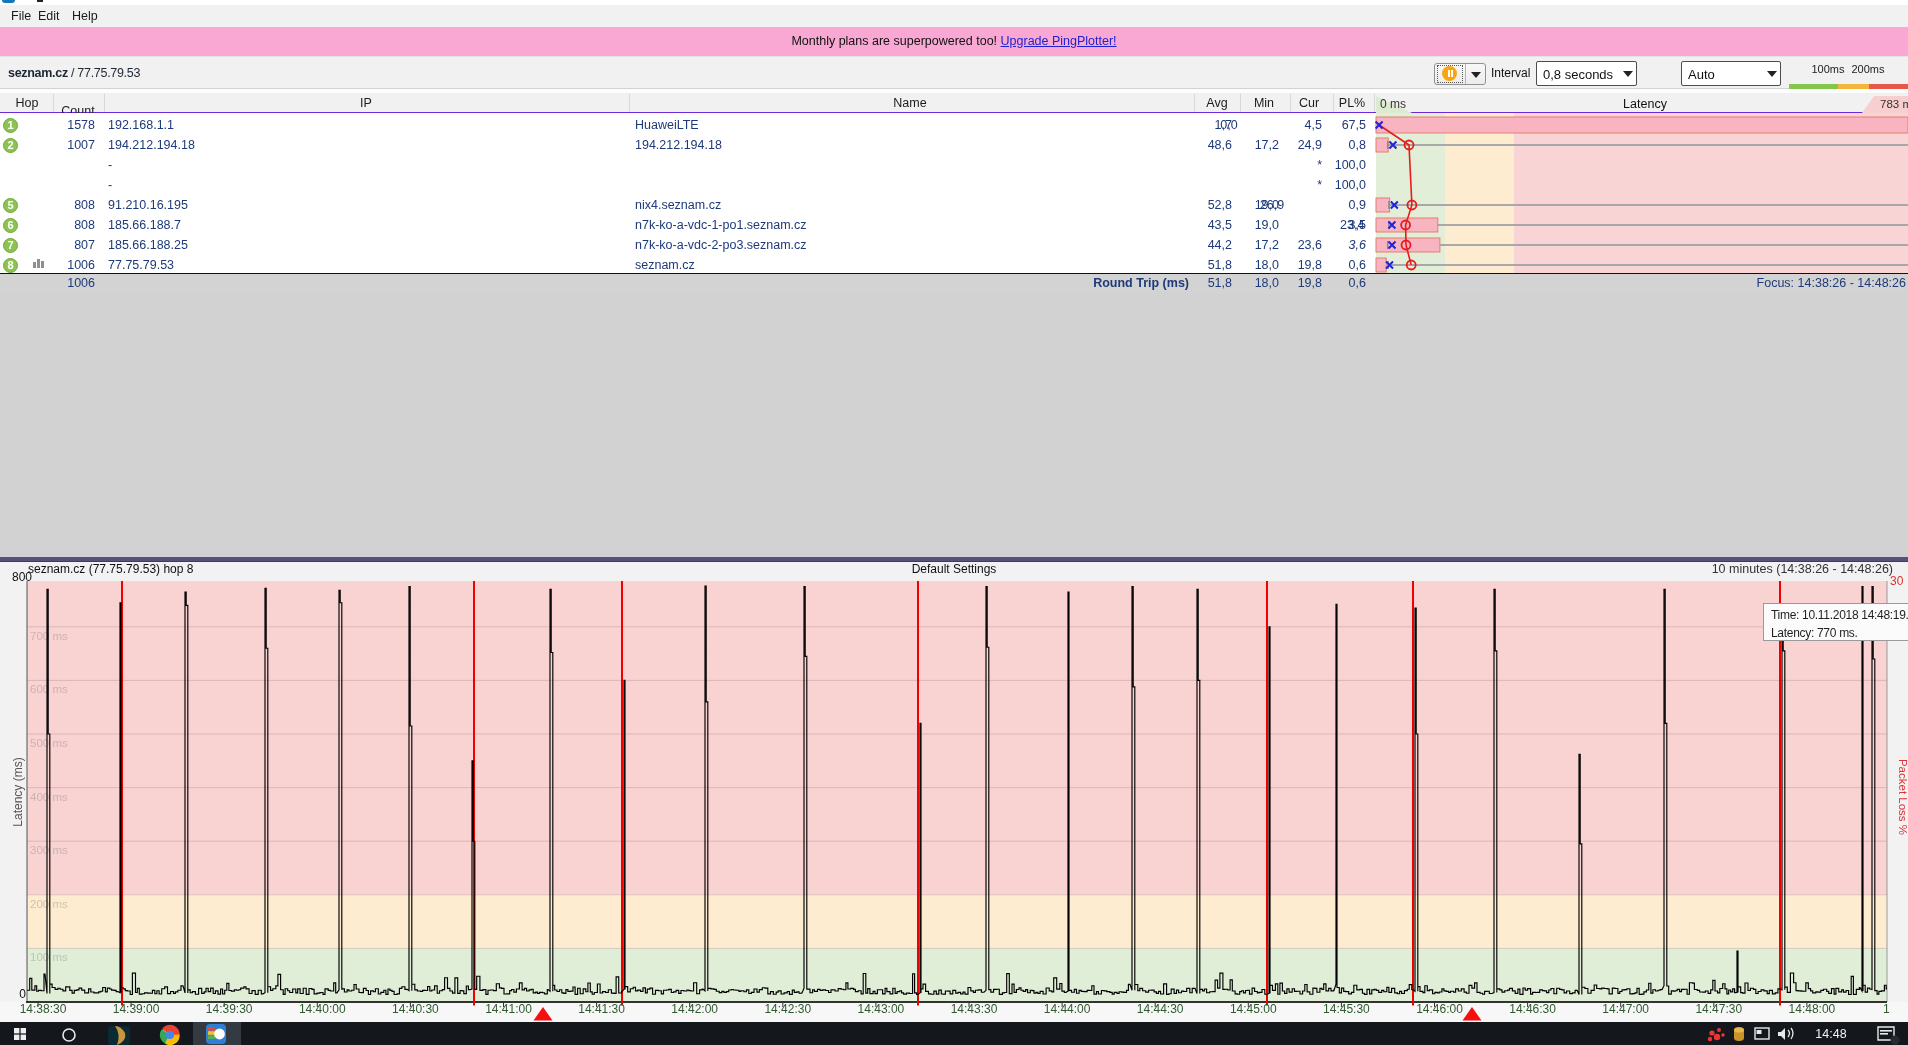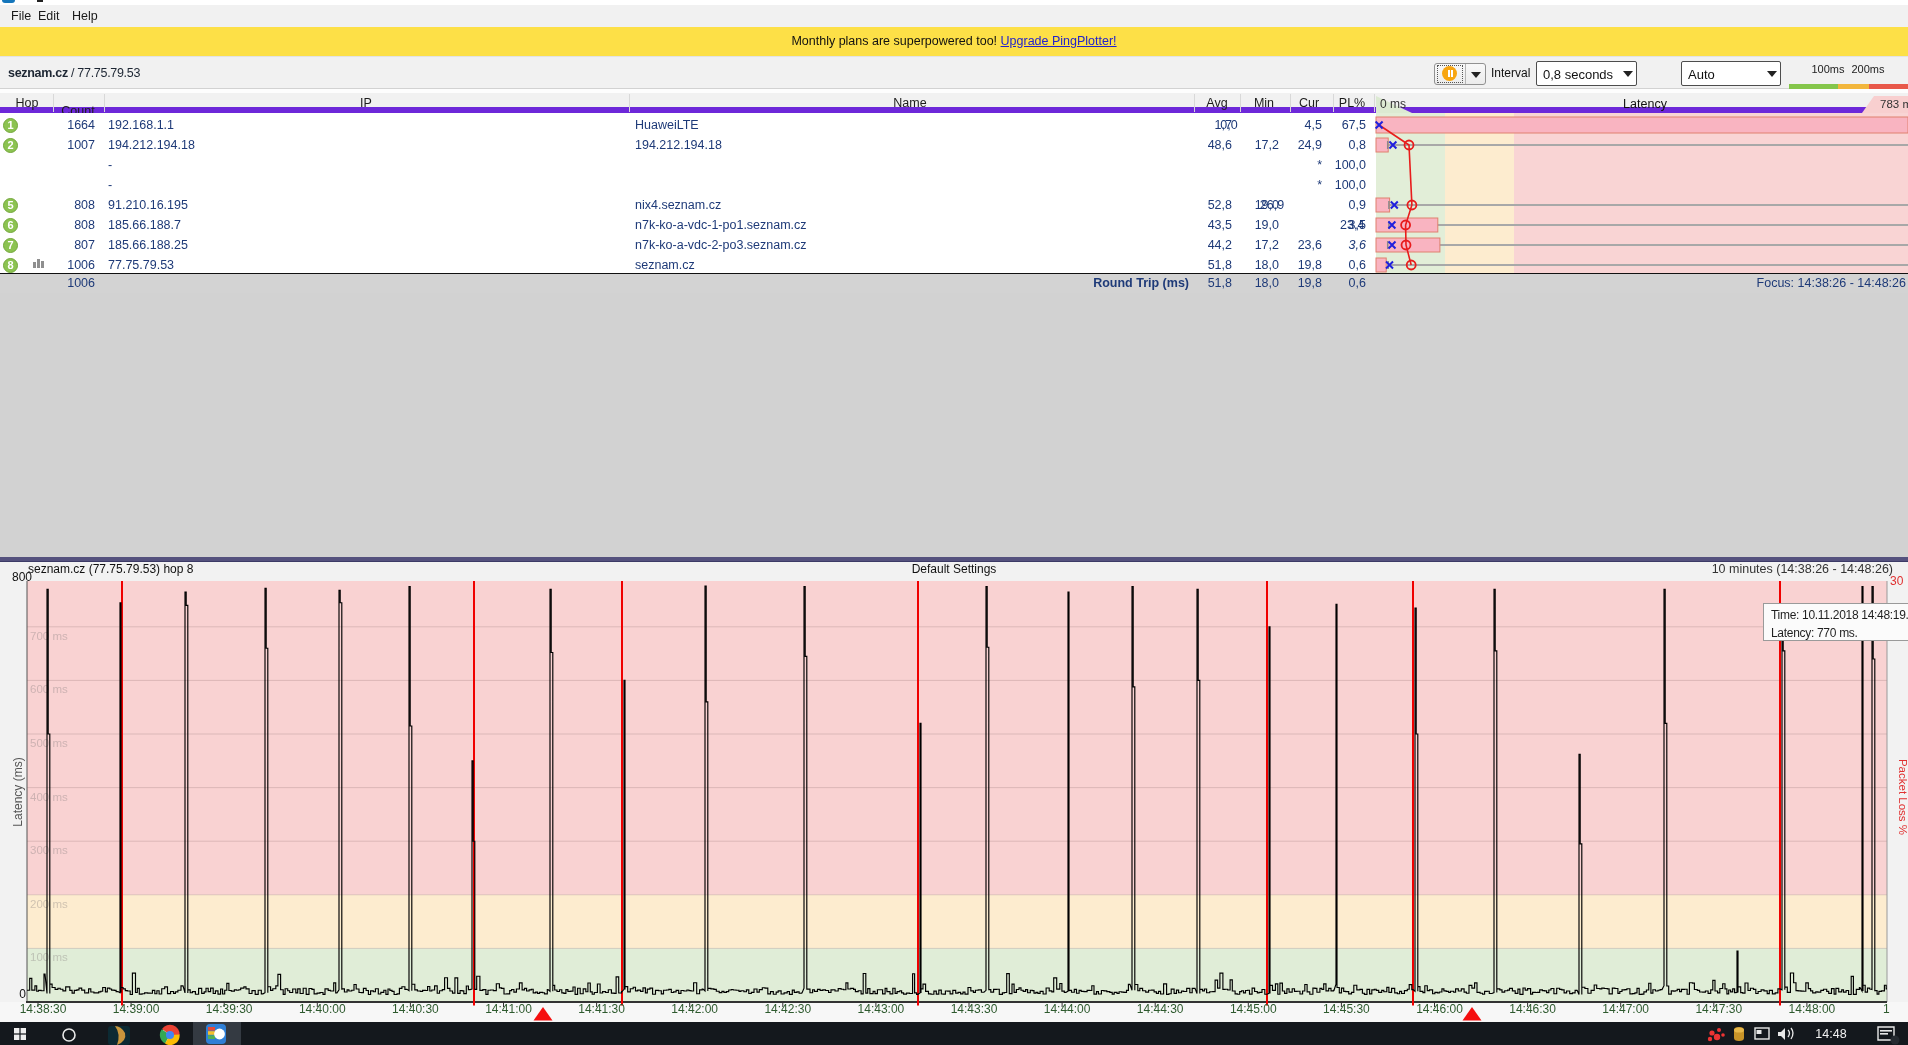--- a/index.html
+++ b/index.html
@@ -9,21 +9,21 @@
 </style>
 </head><body>
 <div class="abs" style="left:0;top:0;width:1908px;height:5px;background:#ffffff;"></div>
 <div class="abs" style="left:2px;top:0;width:13px;height:3px;background:#1576bb;border-radius:0 0 3px 3px;"></div>
 <div class="abs" style="left:37px;top:0;width:6px;height:2px;background:#222;"></div>
 <div class="abs" style="left:0;top:5px;width:1908px;height:22px;background:#f1f1f1;">
  <span class="abs" style="left:11px;top:4px;font-size:12.5px;color:#1a1a1a;">File</span>
  <span class="abs" style="left:38px;top:4px;font-size:12.5px;color:#1a1a1a;">Edit</span>
  <span class="abs" style="left:72px;top:4px;font-size:12.5px;color:#1a1a1a;">Help</span>
 </div>
-<div class="abs" style="left:0;top:27px;width:1908px;height:29px;background:#fde047;text-align:center;">
+<div class="abs" style="left:0;top:27px;width:1908px;height:29px;background:#f9a8d4;text-align:center;">
  <span style="font-size:12.5px;color:#111;line-height:29px;">Monthly plans are superpowered too! <span style="color:#2222cc;text-decoration:underline;">Upgrade PingPlotter!</span></span>
 </div>
 
 <div class="abs" style="left:0;top:56px;width:1908px;height:33px;background:#f1f1f1;border-top:1px solid #e3e3e3;border-bottom:1px solid #d2d2d2;">
  <span class="abs" style="left:8px;top:9px;font-size:12.5px;letter-spacing:-0.3px;color:#1d2633;"><b>seznam.cz</b> / 77.75.79.53</span>
  <div class="abs" style="left:1434px;top:6px;width:52px;height:22px;background:linear-gradient(#f8f8f8,#ececec);border:1px solid #919191;border-radius:3px;">
    <div class="abs" style="left:2px;top:1px;width:26px;height:18px;border:1px dotted #555;"></div>
    <div class="abs" style="left:7px;top:2px;width:15px;height:15px;border-radius:50%;background:#f7a511;"></div>
    <div class="abs" style="left:12.5px;top:6px;width:2px;height:7px;background:#fff;"></div>
    <div class="abs" style="left:16px;top:6px;width:2px;height:7px;background:#fff;"></div>
@@ -40,42 +40,42 @@
    <span class="abs" style="left:6px;top:5px;font-size:13px;color:#111;">Auto</span>
    <div class="abs" style="left:85px;top:9px;width:0;height:0;border-left:5px solid transparent;border-right:5px solid transparent;border-top:6px solid #222;"></div>
  </div>
  <span class="abs" style="left:1803px;top:6px;width:50px;text-align:center;font-size:11px;color:#222;">100ms</span>
  <span class="abs" style="left:1843px;top:6px;width:50px;text-align:center;font-size:11px;color:#222;">200ms</span>
  <div class="abs" style="left:1789px;top:27px;width:49px;height:5px;background:#84c64b;"></div>
  <div class="abs" style="left:1838px;top:27px;width:31px;height:5px;background:#f2b63c;"></div>
  <div class="abs" style="left:1869px;top:27px;width:39px;height:5px;background:#e8584a;"></div>
 </div>
 <div class="abs" style="left:0;top:89px;width:1908px;height:4px;background:#fdfdfd;"></div>
-<div class="abs" style="left:0;top:93px;width:1908px;height:20px;background:#f1f1f1;border-bottom:6px solid #6d28d9;">
+<div class="abs" style="left:0;top:93px;width:1908px;height:20px;background:#f1f1f1;border-bottom:1px solid #6d28d9;">
     <div class="abs" style="left:53px;top:1px;width:1px;height:18px;background:#d8d8d8;"></div>
     <div class="abs" style="left:104px;top:1px;width:1px;height:18px;background:#d8d8d8;"></div>
     <div class="abs" style="left:629px;top:1px;width:1px;height:18px;background:#d8d8d8;"></div>
     <div class="abs" style="left:1194px;top:1px;width:1px;height:18px;background:#d8d8d8;"></div>
     <div class="abs" style="left:1240px;top:1px;width:1px;height:18px;background:#d8d8d8;"></div>
     <div class="abs" style="left:1290px;top:1px;width:1px;height:18px;background:#d8d8d8;"></div>
     <div class="abs" style="left:1333px;top:1px;width:1px;height:18px;background:#d8d8d8;"></div>
     <div class="abs" style="left:1374px;top:1px;width:1px;height:18px;background:#d8d8d8;"></div>
     <span class="abs" style="left:-33px;top:3px;width:120px;text-align:center;font-size:12.5px;color:#1c1c1c;">Hop</span>
     <span class="abs" style="left:18px;top:11px;width:120px;text-align:center;font-size:12.5px;color:#1c1c1c;">Count</span>
     <span class="abs" style="left:306px;top:3px;width:120px;text-align:center;font-size:12.5px;color:#1c1c1c;">IP</span>
     <span class="abs" style="left:850px;top:3px;width:120px;text-align:center;font-size:12.5px;color:#1c1c1c;">Name</span>
     <span class="abs" style="left:1157px;top:3px;width:120px;text-align:center;font-size:12.5px;color:#1c1c1c;">Avg</span>
     <span class="abs" style="left:1204px;top:3px;width:120px;text-align:center;font-size:12.5px;color:#1c1c1c;">Min</span>
     <span class="abs" style="left:1249px;top:3px;width:120px;text-align:center;font-size:12.5px;color:#1c1c1c;">Cur</span>
     <span class="abs" style="left:1292px;top:3px;width:120px;text-align:center;font-size:12.5px;color:#1c1c1c;">PL%</span>
   </div>
 <div class="abs" style="left:0;top:113px;width:1908px;height:160px;background:#ffffff;"></div>
 <div class="abs" style="left:0;top:115px;width:1374px;height:20px;">
     <div class="abs" style="left:3px;top:2.5px;width:15px;height:15px;border-radius:50%;background:#8cc351;border:1px solid #74a83c;color:#fff;font-size:11px;font-weight:bold;text-align:center;line-height:13px;">1</div>
-    <span class="abs nav" style="left:0px;top:3px;width:95px;text-align:right;">1664</span>
+    <span class="abs nav" style="left:0px;top:3px;width:95px;text-align:right;">1578</span>
     <span class="abs nav" style="left:108px;top:3px;">192.168.1.1</span>
     <span class="abs nav" style="left:635px;top:3px;">HuaweiLTE</span>
     <span class="abs nav" style="left:1132px;top:3px;width:100px;text-align:right;">1,7</span>
     <span class="abs nav" style="left:1179px;top:3px;width:100px;text-align:center;">0,0</span>
     <span class="abs nav" style="left:1222px;top:3px;width:100px;text-align:right;">4,5</span>
     <span class="abs nav" style="left:1266px;top:3px;width:100px;text-align:right;">67,5</span>
   </div>
 <div class="abs" style="left:0;top:135px;width:1374px;height:20px;">
     <div class="abs" style="left:3px;top:2.5px;width:15px;height:15px;border-radius:50%;background:#8cc351;border:1px solid #74a83c;color:#fff;font-size:11px;font-weight:bold;text-align:center;line-height:13px;">2</div>
     <span class="abs nav" style="left:0px;top:3px;width:95px;text-align:right;">1007</span>

